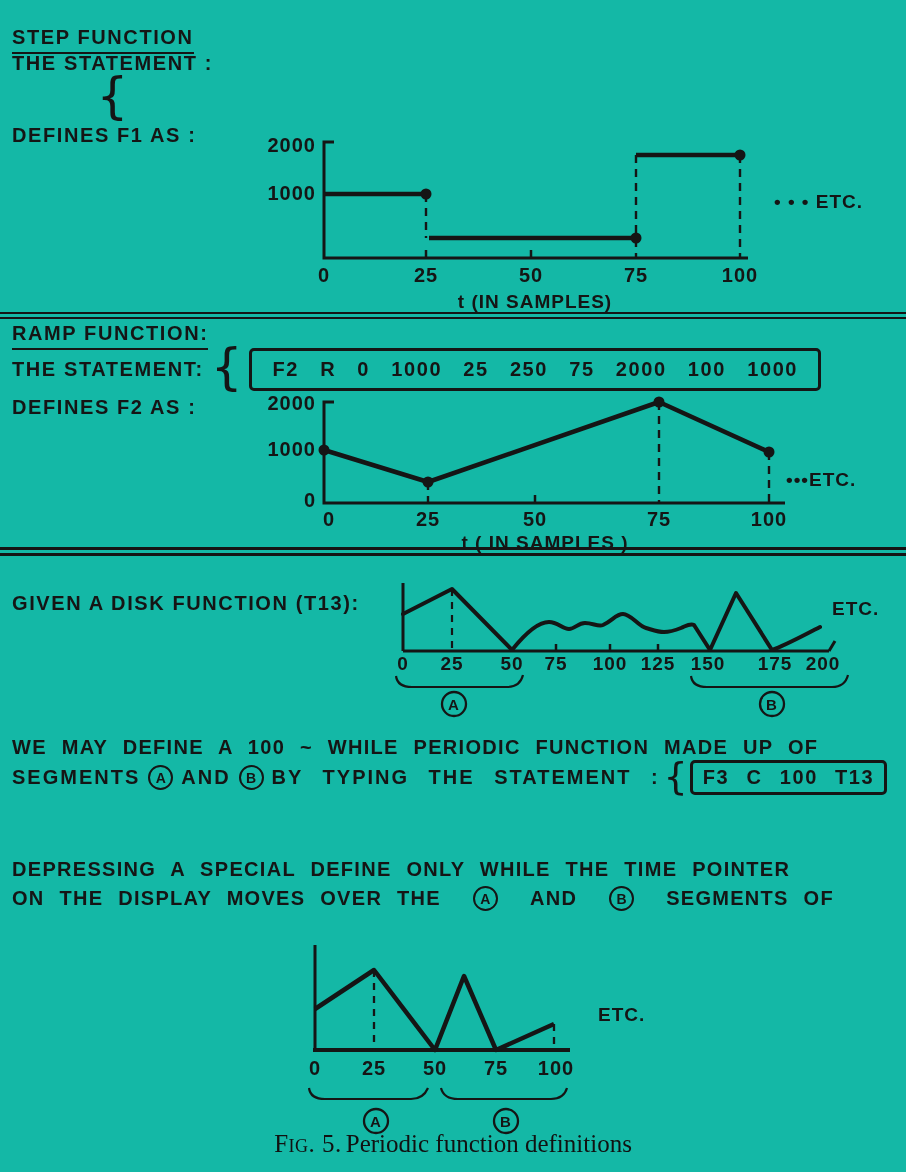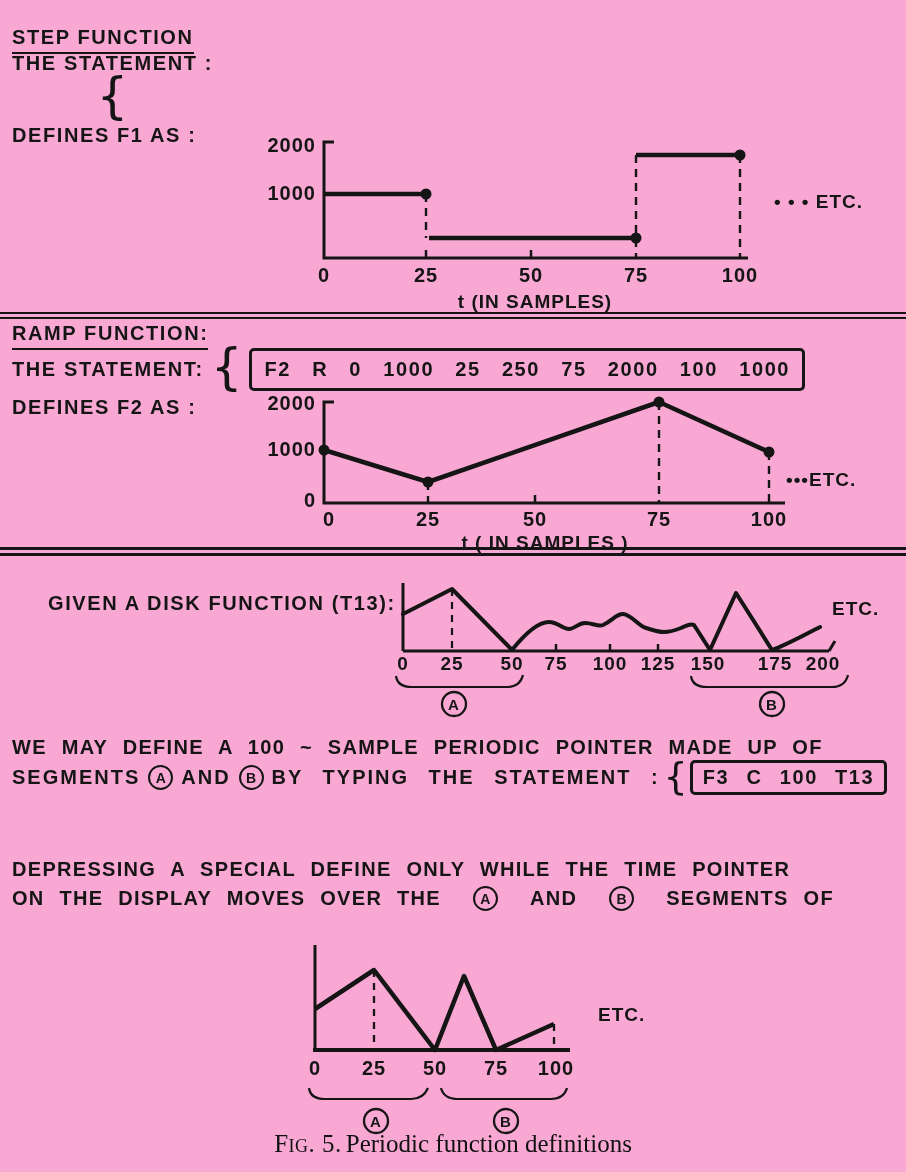--- a/index.html
+++ b/index.html
@@ -1,28 +1,28 @@
 <!DOCTYPE html>
 <html><head>
 <meta charset="utf-8">
 <style>
   html,body{margin:0;padding:0;background:#fff;}
-  .page{position:relative;width:906px;height:1172px;background:#f9a8d4;color:#151515;
+  .page{position:relative;width:906px;height:1172px;background:#14b8a6;color:#151515;
         font-family:"Liberation Sans",sans-serif;overflow:hidden;text-decoration:underline;}
   .abs{position:absolute;}
   .hand{font-weight:700;font-size:20px;letter-spacing:1.6px;white-space:nowrap;color:#151515;}
   .title{border-bottom:2.6px solid #151515;padding-bottom:3px;display:inline-block;}
   .row{display:flex;align-items:center;}
   .brace{font-family:"DejaVu Sans",sans-serif;font-weight:400;font-size:50px;line-height:.85;
          margin:0 7px 5px 7px;letter-spacing:0;}
   .brace.small{font-size:38px;margin:0 2px 2px 4px;}
   .stmtbox{border:3.2px solid #151515;border-radius:5px;text-align:center;
            font-weight:700;font-size:20px;letter-spacing:1.6px;white-space:nowrap;}
   .bx1{padding:8px 14px;font-size:21px;word-spacing:28px;}
-  .bx2{padding:7px 12px;word-spacing:14px;}
+  .bx2{padding:7px 20px;word-spacing:14px;}
   .bx3{padding:3px 10px;word-spacing:10px;}
   .para{font-weight:700;font-size:20px;letter-spacing:1.3px;word-spacing:8px;white-space:nowrap;color:#151515;}
   .circ{display:inline-flex;align-items:center;justify-content:center;flex:0 0 auto;
         width:21px;height:21px;border:2.3px solid #151515;border-radius:50%;
         font-size:14px;font-weight:700;letter-spacing:0;word-spacing:0;}
   .divider{position:absolute;left:0;width:906px;height:3px;
            border-top:2.6px solid #151515;border-bottom:2.6px solid #151515;}
   .divider.heavy{border-top-width:3.2px;border-bottom-width:3.2px;}
   svg{position:absolute;overflow:visible;}
   svg text{font-family:"Liberation Sans",sans-serif;font-weight:700;fill:#151515;letter-spacing:1px;}
@@ -105,21 +105,21 @@
       <text x="419" y="136" font-size="20" text-anchor="middle">75</text>
       <text x="529" y="136" font-size="20" text-anchor="middle">100</text>
     </g>
     <text x="546" y="96" font-size="19">•••ETC.</text>
     <text x="305" y="159" font-size="19" text-anchor="middle">t ( IN SAMPLES )</text>
   </svg>
 
   <div class="divider heavy" style="top:547px;"></div>
 
 
-  <div class="abs hand" style="left:12px;top:592px;margin-left:36px;">GIVEN A DISK FUNCTION (T13):</div>
+  <div class="abs hand" style="left:12px;top:592px;">GIVEN A DISK FUNCTION (T13):</div>
 
   <svg style="left:386px;top:575px;" width="520" height="152" viewBox="0 0 520 152">
     <path d="M17,8 V76 M17,76 H443 M443,76 L449,66" fill="none" stroke="#151515" stroke-width="3"></path>
     <path d="M170,69 V76 M224,69 V76 M272,69 V76" fill="none" stroke="#151515" stroke-width="2.5"></path>
     <path d="M17,39 L66,14 L126,75 C138,60 152,47 163,47 C172,47 176,54 183,54 C189,54 192,48 199,48 C207,48 212,52 217,50 C226,46 230,39 237,39 C245,39 252,51 260,53 C267,55 272,57 278,57 C285,57 290,55 295,53 C300,51 304,48 308,50 L324,75 L350,18 L386,75 C400,70 418,60 434,52" fill="none" stroke="#151515" stroke-width="4" stroke-linejoin="round" stroke-linecap="round"></path>
     <path d="M66,14 V76" fill="none" stroke="#151515" stroke-width="2.2" stroke-dasharray="7 6"></path>
     <g>
       <text x="17" y="95" font-size="19" text-anchor="middle">0</text>
       <text x="66" y="95" font-size="19" text-anchor="middle">25</text>
       <text x="126" y="95" font-size="19" text-anchor="middle">50</text>
@@ -132,21 +132,21 @@
     </g>
     <text x="446" y="40" font-size="19">ETC.</text>
     <path d="M10,101 c1,8 7,11 16,11 H121 c9,0 14,-4 16,-12" fill="none" stroke="#151515" stroke-width="2.2"></path>
     <path d="M305,101 c1,8 7,11 16,11 H446 c9,0 14,-4 16,-12" fill="none" stroke="#151515" stroke-width="2.2"></path>
     <circle cx="68" cy="129" r="12" fill="none" stroke="#151515" stroke-width="2.3"></circle>
     <text x="68" y="135" font-size="15" text-anchor="middle">A</text>
     <circle cx="386" cy="129" r="12" fill="none" stroke="#151515" stroke-width="2.3"></circle>
     <text x="386" y="135" font-size="15" text-anchor="middle">B</text>
   </svg>
 
-  <div class="abs para" style="left:12px;top:736px;">WE MAY DEFINE A 100 ~ SAMPLE PERIODIC POINTER MADE UP OF</div>
+  <div class="abs para" style="left:12px;top:736px;">WE MAY DEFINE A 100 ~ WHILE PERIODIC FUNCTION MADE UP OF</div>
 
   <div class="abs row para" style="left:12px;top:760px;letter-spacing:2px;word-spacing:12px;">
     <span>SEGMENTS</span>
     <span class="circ" style="margin:0 8px;">A</span>
     <span>AND</span>
     <span class="circ" style="margin:0 8px;">B</span>
     <span>BY TYPING THE STATEMENT :</span>
     <span class="brace small">{</span>
     <span class="stmtbox bx3">F3 C 100 T13</span>
   </div>

